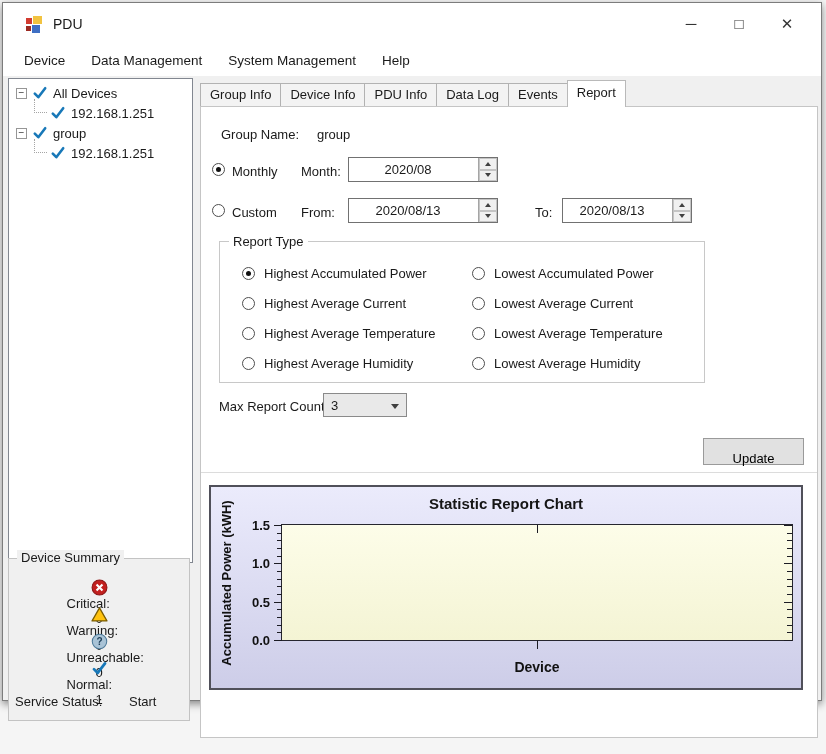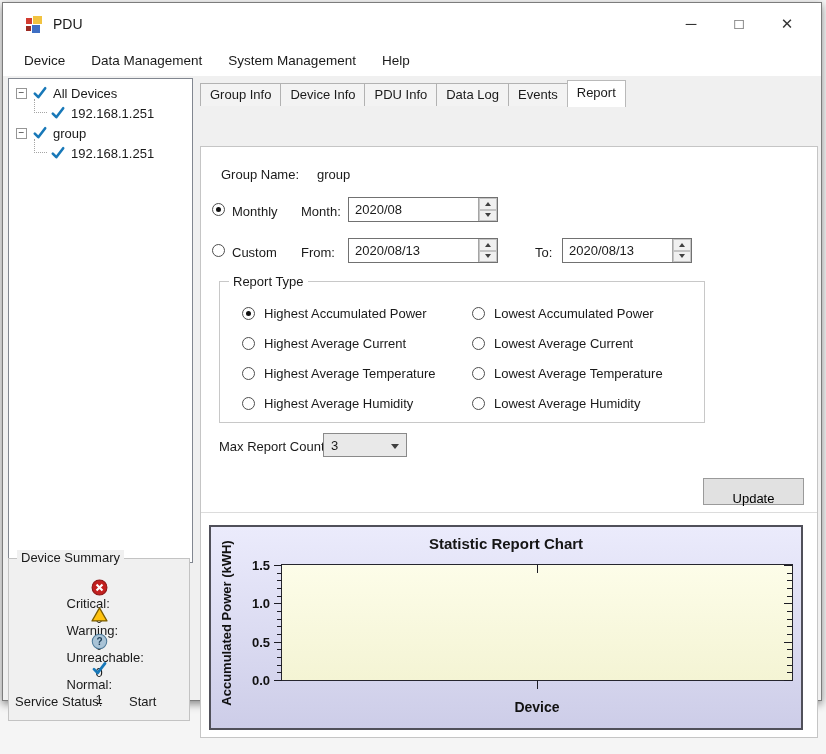--- a/index.html
+++ b/index.html
@@ -50,30 +50,30 @@
   .service-label { width:114px; }
 
   
   .tabctl { position:absolute; left:197px; top:76px; width:618px; height:659px; }
   .tab-strip { position:absolute; left:0; top:0; right:0; height:27px; display:flex; align-items:flex-end; }
   .tab { height:23px; margin-top:4px; padding:3px 9px 0 9px; font-size:13px; background:#f3f3f3;
     border:1px solid #b2b2b2; border-bottom:none; margin-right:-1px; position:relative; z-index:1; }
   .tab.selected { height:27px; padding-top:4px; background:#ffffff; z-index:3; margin-bottom:-1px;
     border-color:#b9b9b9; }
   .tab-page { position:absolute; left:0; top:27px; right:0; bottom:0; background:#ffffff;
-    border:1px solid #c5c5c5;margin-top:40px; }
+    border:1px solid #c5c5c5; }
 
   
   .lbl { position:absolute; font-size:13px; white-space:nowrap; }
   .radio { display:inline-block; width:13px; height:13px; border:1px solid #4e4e4e; border-radius:50%;
     background:#fff; position:relative; flex:0 0 auto; }
   .radio.on::after { content:""; position:absolute; left:3px; top:3px; width:5px; height:5px;
     border-radius:50%; background:#111; }
   .spin-field { position:absolute; height:25px; border:1px solid #717171; background:#fff; display:flex; }
-  .spin-text { flex:1; font-size:13px; padding:4px 17px 0 6px; }
+  .spin-text { flex:1; font-size:13px; padding:4px 17px 0 6px;text-align:center; }
   .spin-btns { width:19px; border-left:1px solid #a5a5a5; display:flex; flex-direction:column; }
   .spin-btn { flex:1; background:#f0f0f0; border:1px solid #c4c4c4; display:flex; align-items:center;
     justify-content:center; }
   .arr-up { width:0; height:0; border-left:3px solid transparent; border-right:3px solid transparent;
     border-bottom:4px solid #404040; }
   .arr-dn { width:0; height:0; border-left:3px solid transparent; border-right:3px solid transparent;
     border-top:4px solid #404040; }
 
   .fieldset { position:absolute; left:18px; top:134px; width:486px; height:142px;
     border:1px solid #c8c8c8; background:#fff; }

